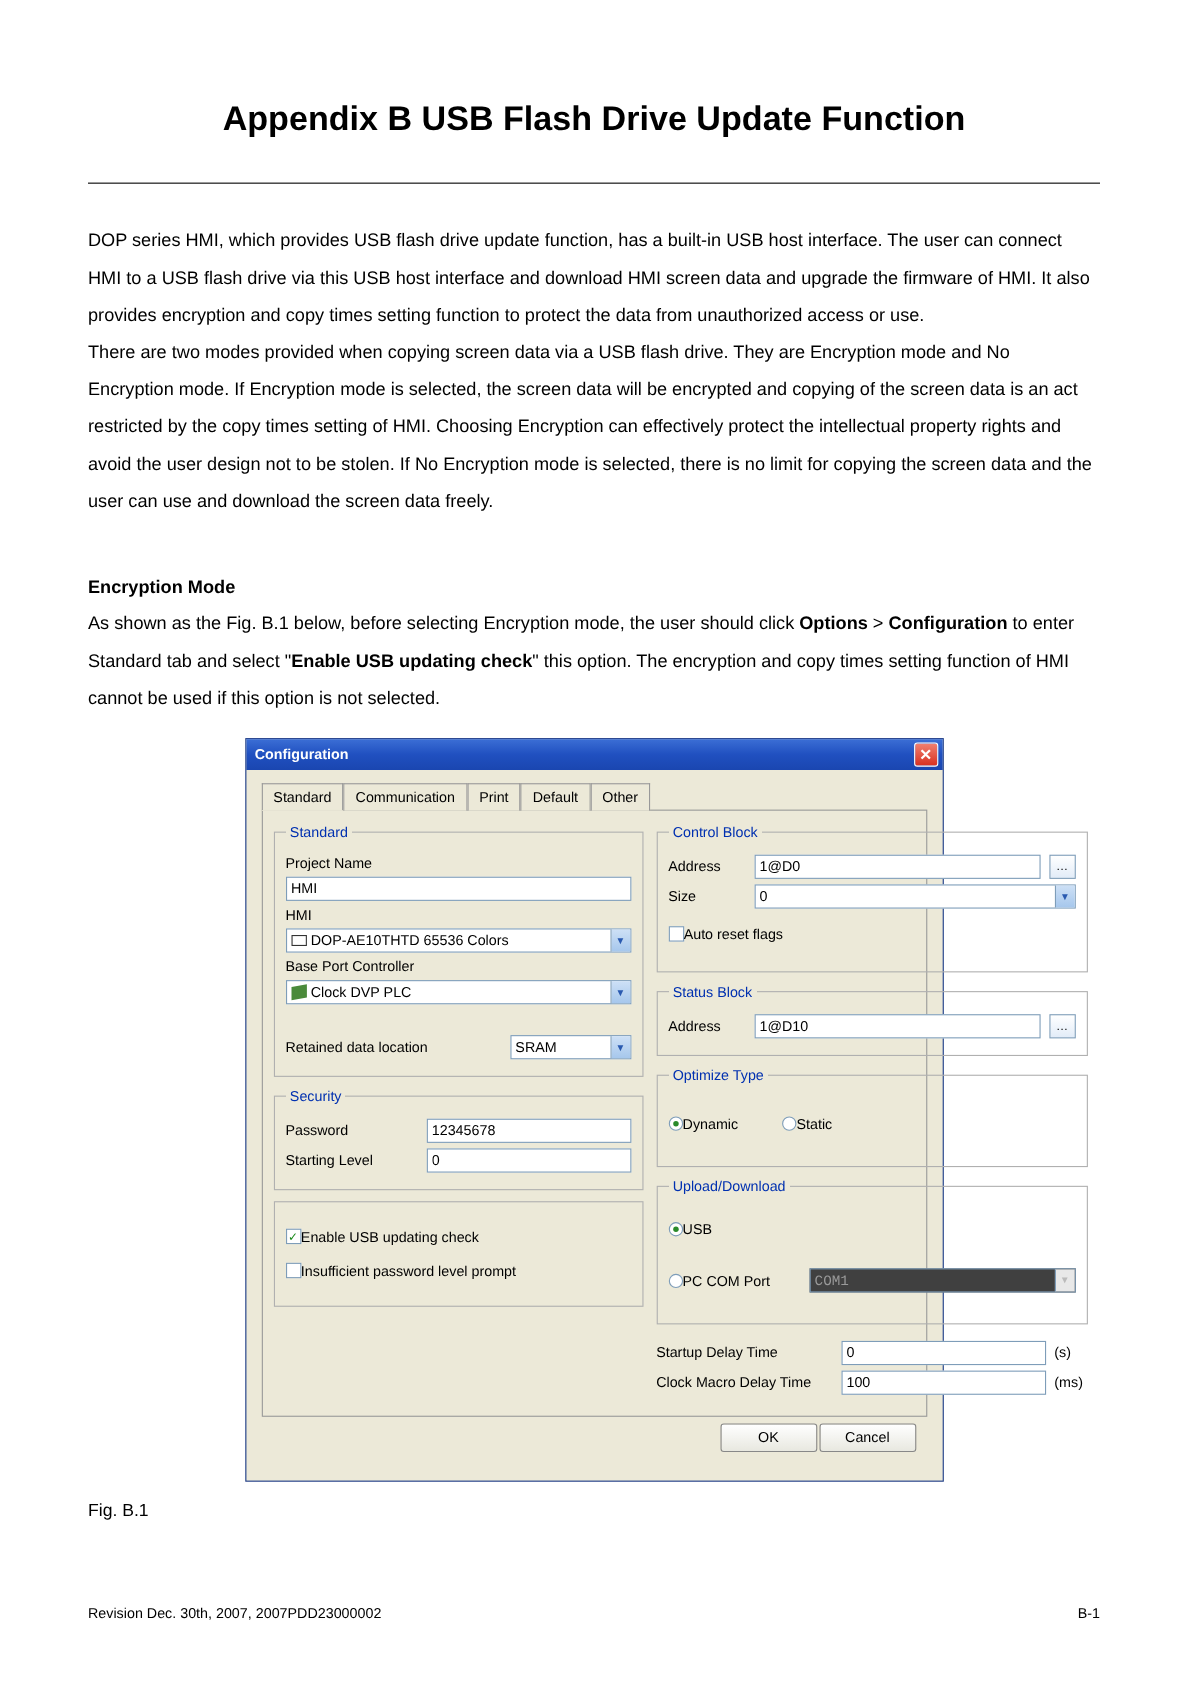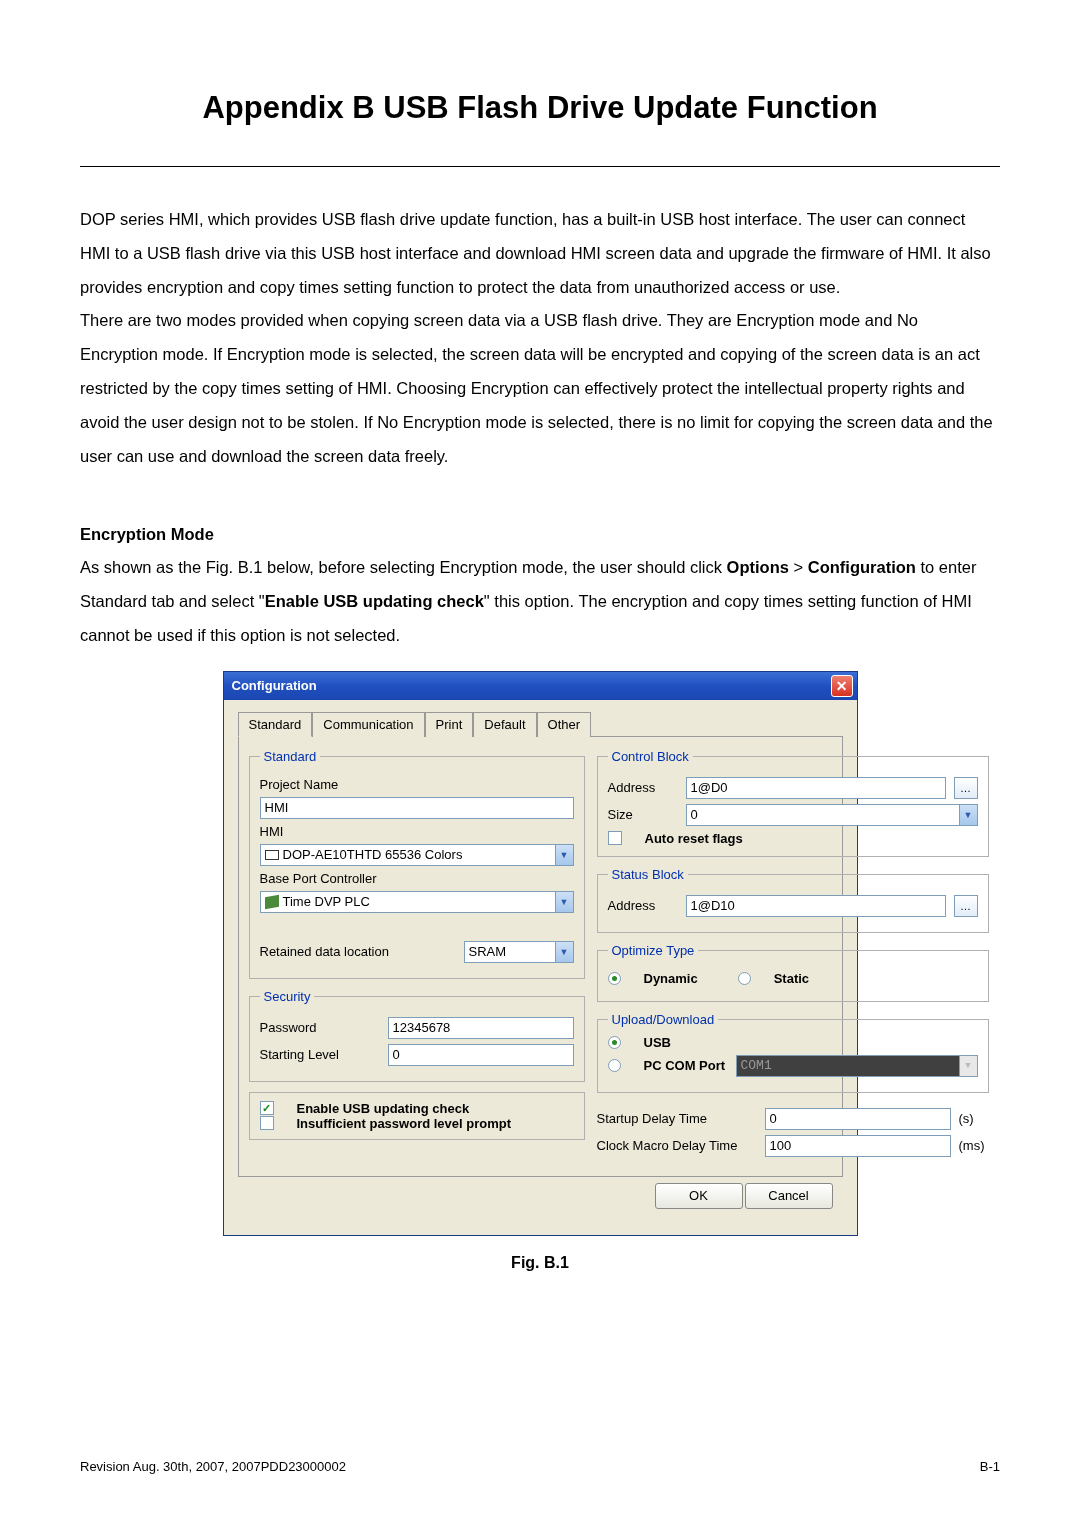--- a/index.html
+++ b/index.html
@@ -146,21 +146,21 @@
   }
   .radio {
     width: 13px; height: 13px;
     border: 1px solid #7e9db9;
     border-radius: 50%;
     background: #fff;
     display: inline-flex; align-items: center; justify-content: center;
     flex-shrink: 0;
   }
   .radio .dot { width: 5px; height: 5px; border-radius: 50%; background: #2a8a2a; }
-  .plain-row { display: flex; align-items: center; gap: 23px; margin: 0 0; font-weight: bold; }
+  .plain-row { display: flex; align-items: center; gap: 0; margin: 16px 0; }
   .hmi-icon {
     width: 14px; height: 10px;
     border: 1px solid #333;
     background: #fff;
     position: relative; flex-shrink: 0;
   }
   .plc-icon {
     width: 14px; height: 12px;
     background: #4a8a3a;
     transform: skewY(-10deg);
@@ -172,21 +172,21 @@
     display: flex; justify-content: flex-end; gap: 2px;
     padding: 6px 10px 12px 10px;
   }
   .btn {
     width: 88px; height: 26px;
     border: 1px solid #888;
     background: linear-gradient(#fff,#e8e8e0);
     display: flex; align-items: center; justify-content: center;
     border-radius: 3px;
   }
-  .caption { text-align: center; font-size: 16px; margin-top: 18px; font-weight: bold; }
+  .caption { text-align: left; font-size: 16px; margin-top: 18px; }
 </style>
 </head>
 <body>
 
 <h1 class="title">Appendix B  USB Flash Drive Update Function</h1>
 <hr class="rule">
 
 <div class="body-text">
   <p>DOP series HMI, which provides USB flash drive update function, has a built-in USB host interface. The user can connect HMI to a USB flash drive via this USB host interface and download HMI screen data and upgrade the firmware of HMI. It also provides encryption and copy times setting function to protect the data from unauthorized access or use.</p>
   <p>There are two modes provided when copying screen data via a USB flash drive. They are Encryption mode and No Encryption mode. If Encryption mode is selected, the screen data will be encrypted and copying of the screen data is an act restricted by the copy times setting of HMI. Choosing Encryption can effectively protect the intellectual property rights and avoid the user design not to be stolen. If No Encryption mode is selected, there is no limit for copying the screen data and the user can use and download the screen data freely.</p>
@@ -236,21 +236,21 @@
                 <span class="arrow">▼</span>
               </div>
             </div>
             <div class="row">
                 <label class="lab">Base Port Controller</label>
               </div>
             <div class="row">
               <div class="combo">
                 <span style="display:flex;align-items:center;gap:4px;">
                     <span class="plc-icon"></span>
-                    <span>Time DVP PLC</span>
+                    <span>Clock DVP PLC</span>
                   </span>
                 <span class="arrow">▼</span>
               </div>
             </div>
             <div style="height:18px"></div>
             <div class="row">
               <label class="lab" style="flex:1">Retained data location</label>
               <div class="combo" style="flex:0 0 110px">
                 <span>SRAM</span>
                 <span class="arrow">▼</span>
@@ -370,15 +370,15 @@
     <div class="btnbar">
       <div class="btn">OK</div>
       <div class="btn">Cancel</div>
     </div>
   </div>
 </div>
 
 <div class="caption">Fig. B.1</div>
 
 <div class="footer">
-  <span>Revision Aug. 30th, 2007, 2007PDD23000002</span>
+  <span>Revision Dec. 30th, 2007, 2007PDD23000002</span>
   <span>B-1</span>
 </div>
 
 </body></html>

